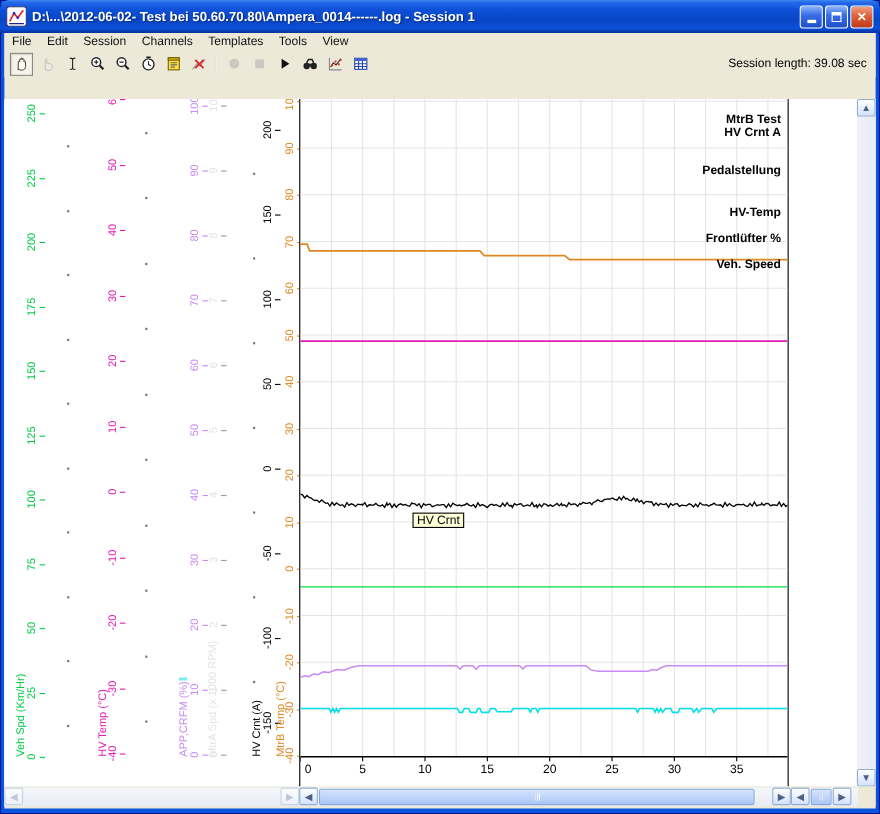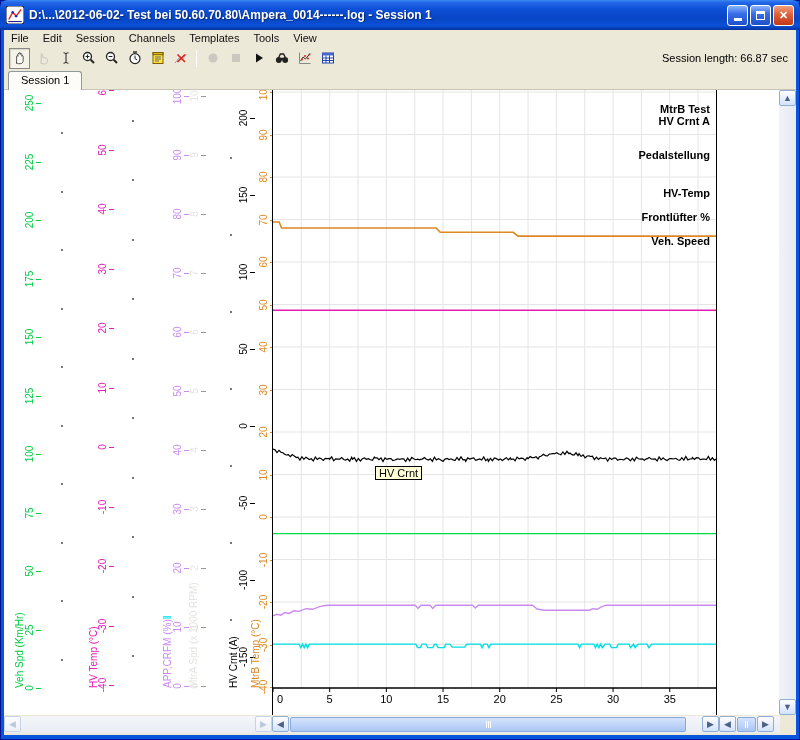--- a/index.html
+++ b/index.html
@@ -181,24 +181,21 @@
             </g>
           </svg>
         </span>
         <span class="tool-icon">
           <svg viewBox="0 0 16 16">
             <rect x="2.5" y="3" width="11" height="10" fill="#fff" stroke="#2244aa"></rect>
             <rect x="2.5" y="3" width="11" height="2.5" fill="#4466cc"></rect>
             <path d="M2.5 8h11M2.5 10.5h11M6 5.5v7.5M9.5 5.5v7.5" stroke="#2244aa"></path>
           </svg>
         </span>
-        <span class="session-length">Session length:  66.87 sec</span>
-    </div>
-    <div class="tabstrip">
-      <span class="tab">Session 1</span>
+        <span class="session-length">Session length:  39.08 sec</span>
     </div>
 
     <div class="content">
       <div class="axes-pane" id="axesPane">
           <div class="vlabel" style="left: 10px; top: 598px; color: rgb(0, 204, 68);">Veh Spd (Km/Hr)</div>
           <div class="vlabel center" style="left: 20px; top: 13px; color: rgb(0, 204, 68);">250</div>
           <div class="tickdash" style="left: 32px; top: 13px; background: rgb(0, 204, 68);"></div>
           <div class="minordot" style="left: 57px; top: 42.25px;"></div>
           <div class="vlabel center" style="left: 20px; top: 71.5px; color: rgb(0, 204, 68);">225</div>
           <div class="tickdash" style="left: 32px; top: 71.5px; background: rgb(0, 204, 68);"></div>

